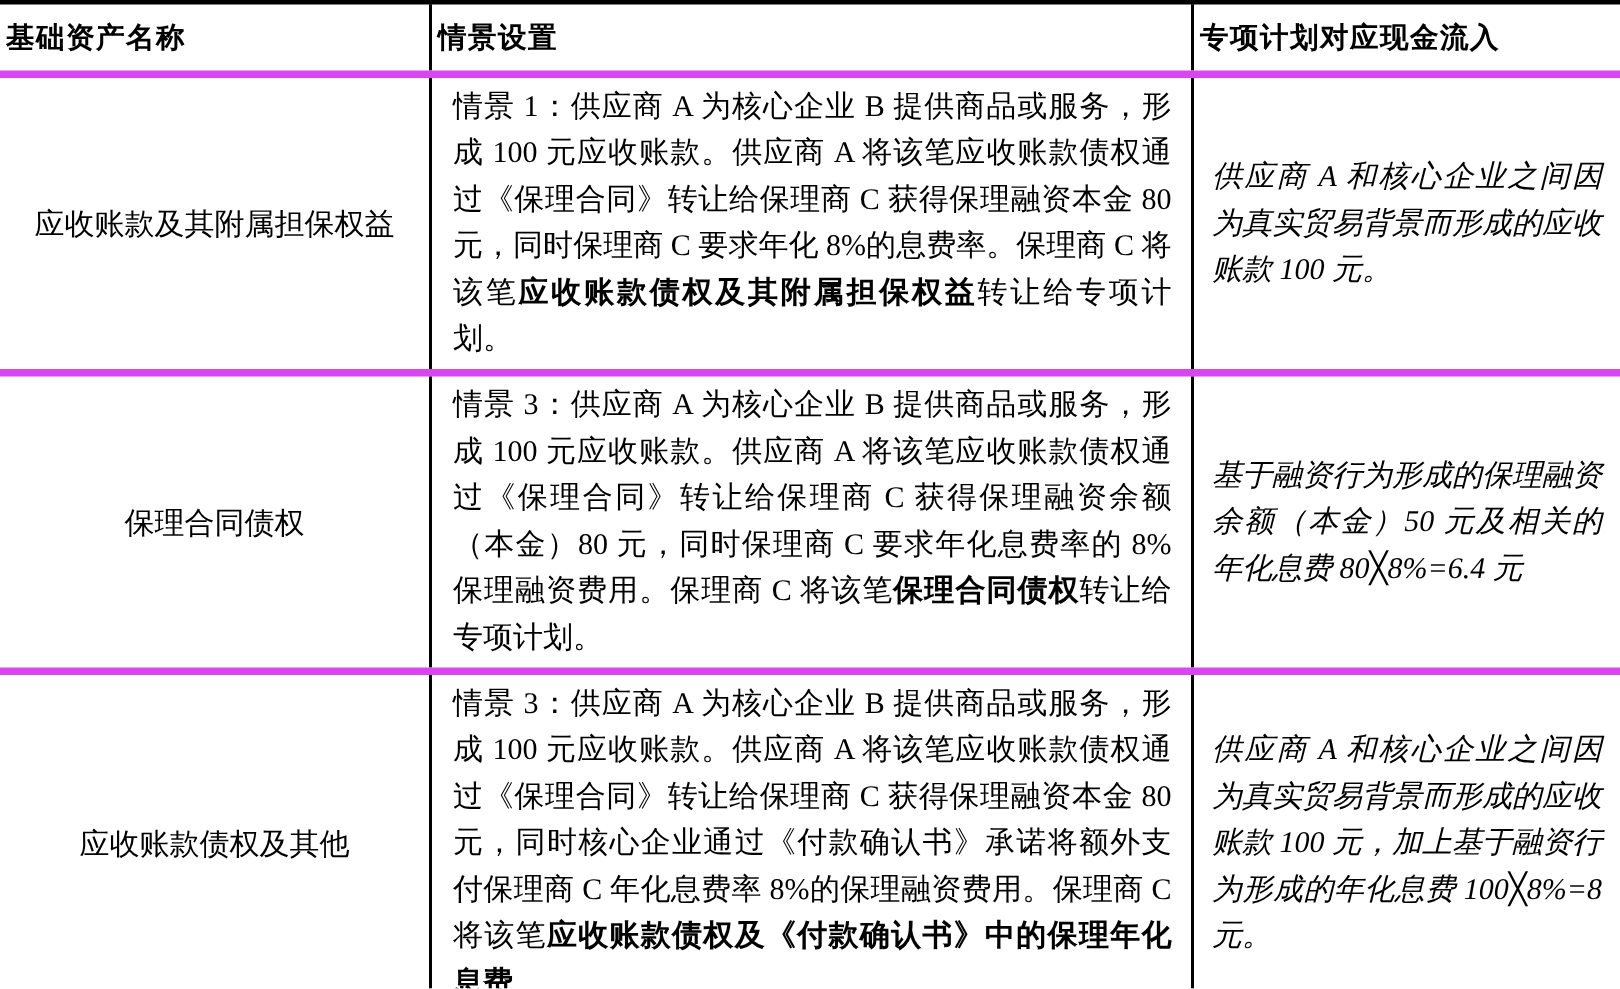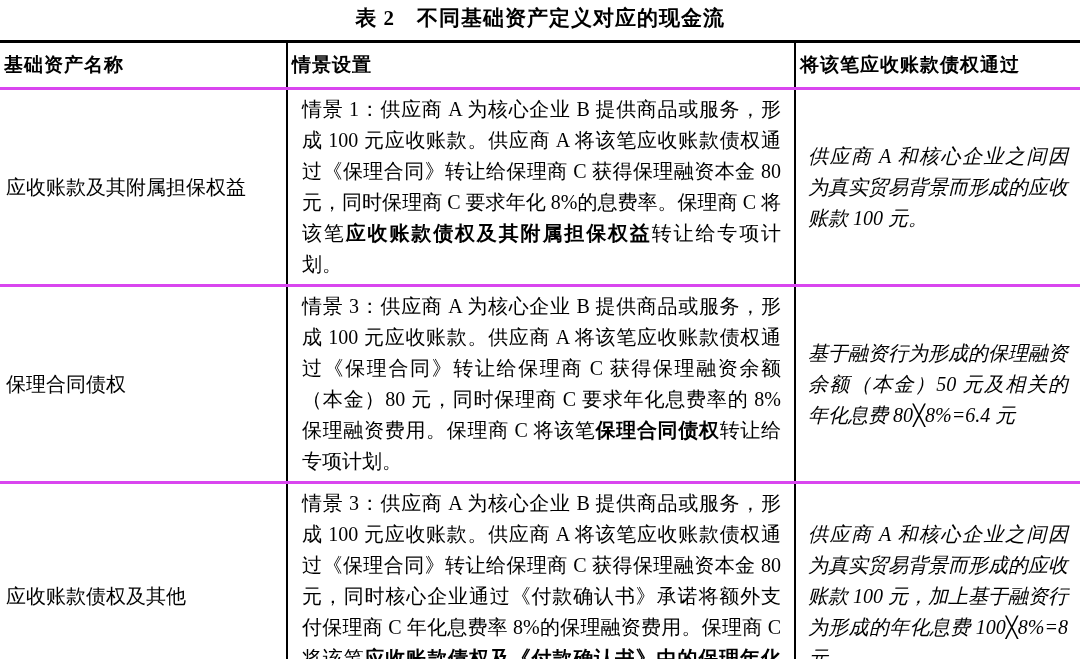--- a/index.html
+++ b/index.html
@@ -38,29 +38,30 @@
   col.c3 { width: 285px; }
   th {
     border-bottom: 2px solid #c2410c;
     font-weight: bold;
     font-size: 19px;
     padding: 9px 4px;
     text-align: left;
     letter-spacing: 1px;
   }
   td {
-    border-top: 3px solid #d946ef;
+    border-top: 5px solid #d946ef;
     vertical-align: middle;
     font-size: 20px;
   }
   .vline {
     border-left: 2px solid #000;
     border-right: 2px solid #000;
   }
   td.asset {
+    text-align: center;
     padding: 4px 6px;
   }
   td.scenario {
     line-height: 31px;
     padding: 4px 13px 4px 14px;
     text-align: justify;
   }
   td.inflow {
     line-height: 31px;
     padding: 4px 12px;
@@ -69,33 +70,32 @@
   }
   tr.r-short { height: 163px; }
   tr.r-tall  { height: 221px; }
   .b { font-weight: bold; }
 </style>
 </head>
 <body>
 
 <div class="page">
 
-  <h1 class="title">表 2　不同基础资产定义对应的现金流</h1>
 
   <table class="main-table">
     <colgroup>
       <col class="c1">
         <col class="c2">
         <col class="c3">
     </colgroup>
     <thead>
       <tr>
         <th>基础资产名称</th>
         <th class="vline">情景设置</th>
-        <th>将该笔应收账款债权通过</th>
+        <th>专项计划对应现金流入</th>
       </tr>
     </thead>
     <tbody>
       <tr class="r-short">
         <td class="asset">应收账款及其附属担保权益</td>
         <td class="scenario vline"><span>情景 1：供应商 A 为核心企业 B 提供商品或服务，形成 100 元应收账款。供应商 A 将该笔应收账款债权通过《保理合同》转让给保理商 C 获得保理融资本金 80 元，同时保理商 C 要求年化 8%的息费率。保理商 C 将该笔</span><span class="b">应收账款债权及其附属担保权益</span><span>转让给专项计划。</span></td>
         <td class="inflow">供应商 A 和核心企业之间因为真实贸易背景而形成的应收账款 100 元。</td>
       </tr>
       <tr class="r-short">
         <td class="asset">保理合同债权</td>

